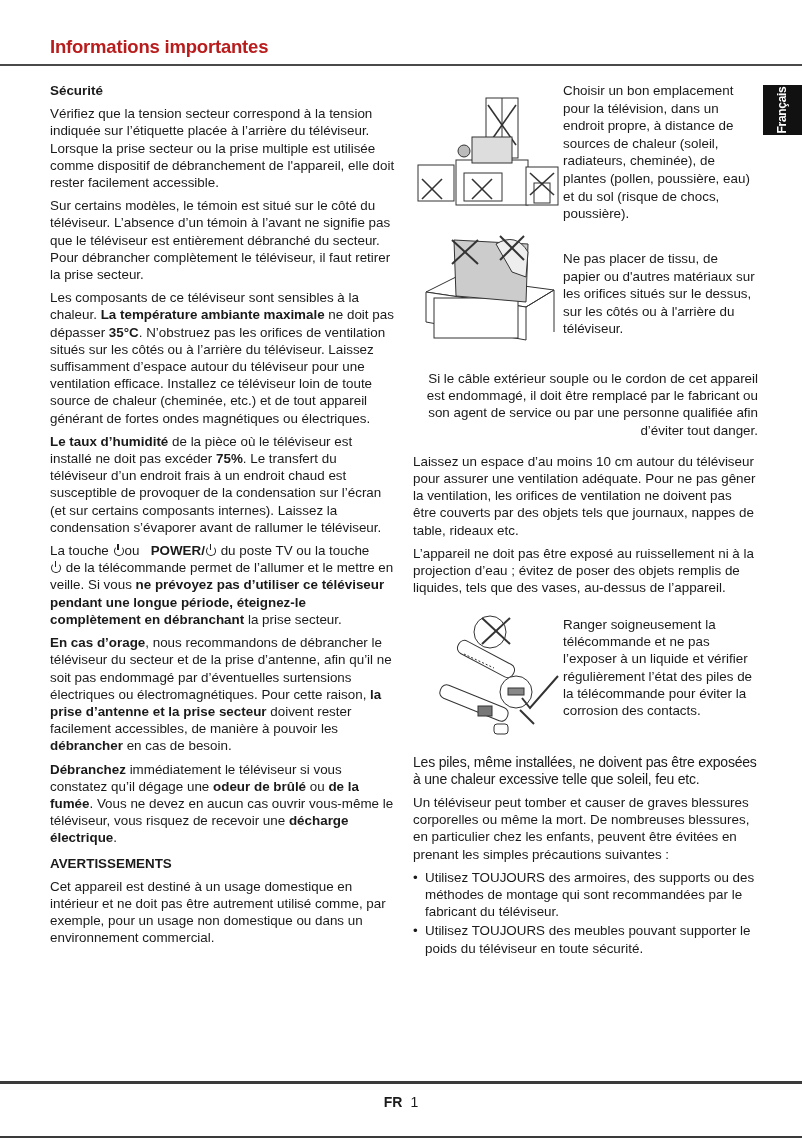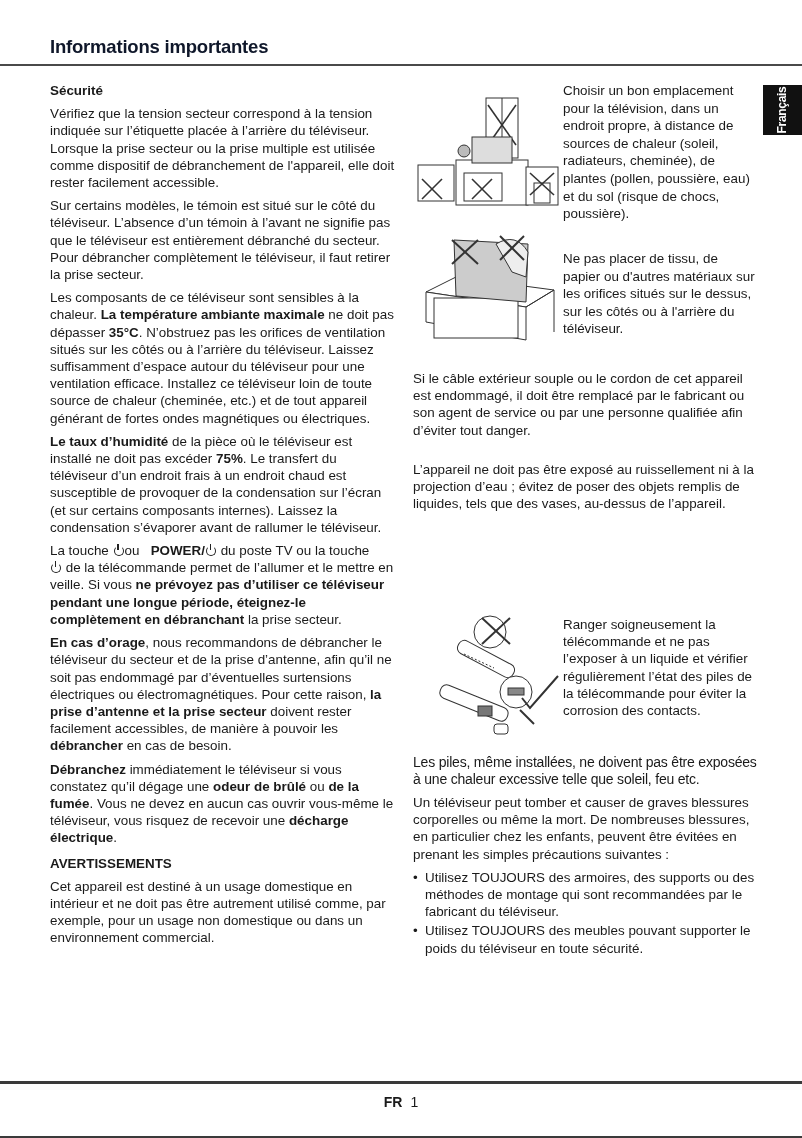--- a/index.html
+++ b/index.html
@@ -2,21 +2,21 @@
 <html><head>
   <meta charset="utf-8">
   <style>
     html, body { margin: 0; padding: 0; background: #ffffff; }
     body {
       width: 802px; height: 1138px; position: relative; overflow: hidden;
       font-family: "Liberation Sans", sans-serif; color: #1a1a1a;
     }
     .page-title {
       position: absolute; left: 50px; top: 36px;
-      font-size: 18.5px; font-weight: bold; letter-spacing: -0.2px; color: #0f172a;
+      font-size: 18.5px; font-weight: bold; letter-spacing: -0.2px; color: #b91c1c;
     }
     .rule-top { position: absolute; left: 0; top: 64px; width: 802px; height: 2px; background: #4a4a4a; }
     .rule-bottom { position: absolute; left: 0; top: 1081px; width: 802px; height: 3px; background: #3a3a3a; }
     .rule-end { position: absolute; left: 0; top: 1136px; width: 802px; height: 2px; background: #3a3a3a; }
 
     .lang-tab {
       position: absolute; left: 763px; top: 85px; width: 39px; height: 50px;
       background: #111; color: #fff; display: flex; align-items: center; justify-content: center;
     }
     .lang-tab span {
@@ -123,21 +123,22 @@
       <line x1="36" y1="8" x2="62" y2="32" stroke-width="2"></line>
       <line x1="62" y1="8" x2="36" y2="32" stroke-width="2"></line>
       <line x1="84" y1="4" x2="108" y2="28" stroke-width="2"></line>
       <line x1="108" y1="4" x2="84" y2="28" stroke-width="2"></line>
     </g>
   </svg>
 </div>
 <div class="block" style="left:563px; top:250px; width:195px; line-height:17.6px;">Ne pas placer de tissu, de papier ou d'autres matériaux sur les orifices situés sur le dessus, sur les côtés ou à l'arrière du téléviseur.</div>
 
 <div class="block" style="left:413px; top:370px; width:345px;">
-  <p style="margin:0 0 22px 0;">Si le câble extérieur souple ou le cordon de cet appareil est endommagé, il doit être remplacé par le fabricant ou son agent de service ou par une personne qualifiée afin d’éviter tout danger.</p>
+  <p style="margin:0 0 14px 0;text-align:right;">Si le câble extérieur souple ou le cordon de cet appareil est endommagé, il doit être remplacé par le fabricant ou son agent de service ou par une personne qualifiée afin d’éviter tout danger.</p>
+  <p style="margin:0 0 6px 0;">Laissez un espace d’au moins 10 cm autour du téléviseur pour assurer une ventilation adéquate. Pour ne pas gêner la ventilation, les orifices de ventilation ne doivent pas être couverts par des objets tels que journaux, nappes de table, rideaux etc.</p>
   <p style="margin:0;">L’appareil ne doit pas être exposé au ruissellement ni à la projection d’eau ; évitez de poser des objets remplis de liquides, tels que des vases, au-dessus de l’appareil.</p>
 </div>
 
 <div class="fig" style="left:420px; top:612px; width:140px; height:125px;">
   <svg width="140" height="125" viewBox="0 0 140 125">
     <g fill="none" stroke="#333" stroke-width="1">
 
       <circle cx="70" cy="20" r="16" fill="#fff"></circle>
       <line x1="62" y1="6" x2="90" y2="32" stroke-width="2"></line>
       <line x1="90" y1="6" x2="62" y2="32" stroke-width="2"></line>

